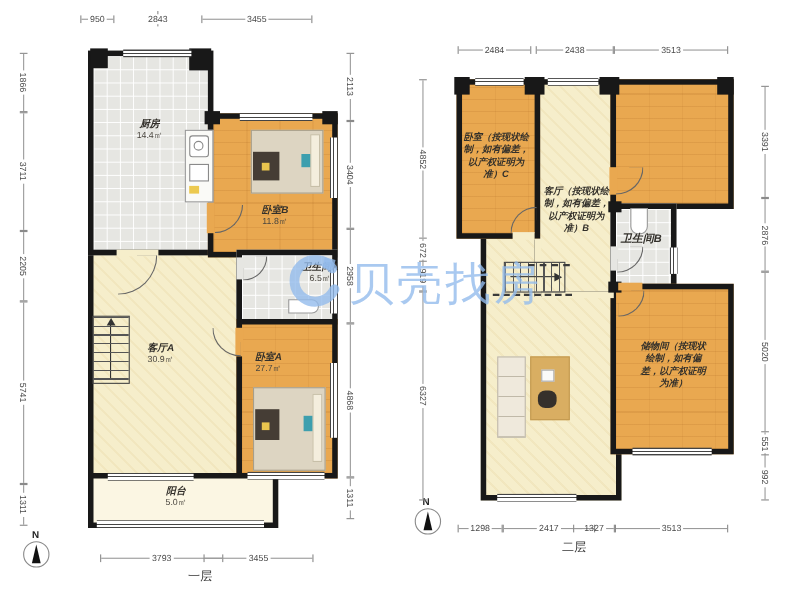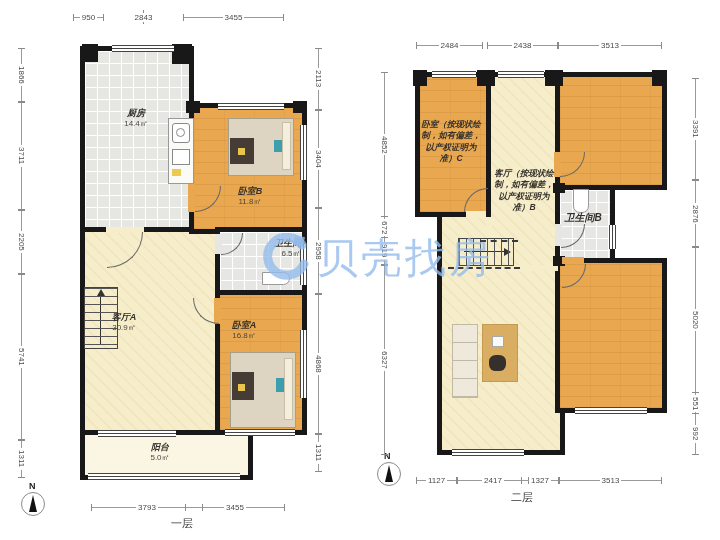--- a/index.html
+++ b/index.html
@@ -124,27 +124,27 @@
       <span class="ar">14.4㎡</span>
     </div>
   <div class="rlabel" style="left:250px;top:196px;">
     <span class="nm">卧室B</span>
       <span class="ar">11.8㎡</span>
     </div>
   <div class="rlabel" style="left:259px;top:248px;margin-left:32px;">
     <span class="nm">卫生间A</span>
       <span class="ar">6.5㎡</span>
     </div>
-  <div class="rlabel" style="left:124px;top:322px;">
+  <div class="rlabel" style="left:146px;top:322px;">
     <span class="nm">客厅A</span>
       <span class="ar">30.9㎡</span>
     </div>
   <div class="rlabel" style="left:244px;top:330px;">
     <span class="nm">卧室A</span>
-      <span class="ar">16.8㎡</span>
+      <span class="ar">27.7㎡</span>
     </div>
   <div class="rlabel" style="left:160px;top:452px;">
     <span class="nm">阳台</span>
       <span class="ar">5.0㎡</span>
     </div>
 
   <div class="room cream" style="left:437px;top:212px;width:128px;height:243px;"></div>
   <div class="room cream" style="left:486px;top:72px;width:74px;height:198px;"></div>
   <div class="room wood" style="left:415px;top:72px;width:76px;height:145px;"></div>
   <div class="room wood" style="left:555px;top:72px;width:112px;height:118px;"></div>
@@ -191,20 +191,23 @@
 
   <div class="rlabel wrap" style="left:524px;top:191px;width:62px;">
     <span class="nm">客厅（按现状绘制，如有偏差，以产权证明为准）B</span>
     </div>
   <div class="rlabel wrap" style="left:451px;top:142px;width:64px;">
     <span class="nm">卧室（按现状绘制，如有偏差，以产权证明为准）C</span>
     </div>
   <div class="rlabel" style="left:583px;top:218px;">
     <span class="nm" style="font-size:10px;">卫生间B</span>
     </div>
+  <div class="rlabel wrap" style="left:612px;top:332px;width:66px;">
+    <span class="nm">储物间（按现状绘制，如有偏差，以产权证明为准）</span>
+    </div>
 
   <div class="hdim" style="left:73px;top:10px;width:31px;">
       <span class="ln"></span>
       <span class="dtext">950</span>
       <span class="ln"></span>
     </div>
   <div class="hdim" style="left:104px;top:10px;width:79px;flex-direction:column;">
       <span class="ln"></span>
       <span class="dtext">2843</span>
       <span class="ln"></span>
@@ -336,24 +339,24 @@
       <span class="ln"></span>
     </div>
   <div class="vdim" style="left:688px;top:413px;height:42px;">
       <span class="ln"></span>
       <span class="dtext">992</span>
       <span class="ln"></span>
     </div>
 
   <div class="hdim" style="left:416px;top:473px;width:41px;">
       <span class="ln"></span>
-      <span class="dtext">1127</span>
-      <span class="ln"></span>
-    </div>
-  <div class="hdim" style="left:457px;top:473px;width:72px;">
+      <span class="dtext">1298</span>
+      <span class="ln"></span>
+    </div>
+  <div class="hdim" style="left:457px;top:473px;width:84px;">
       <span class="ln"></span>
       <span class="dtext">2417</span>
       <span class="ln"></span>
     </div>
   <div class="hdim" style="left:521px;top:473px;width:38px;">
       <span class="ln"></span>
       <span class="dtext">1327</span>
       <span class="ln"></span>
     </div>
   <div class="hdim" style="left:559px;top:473px;width:103px;">

